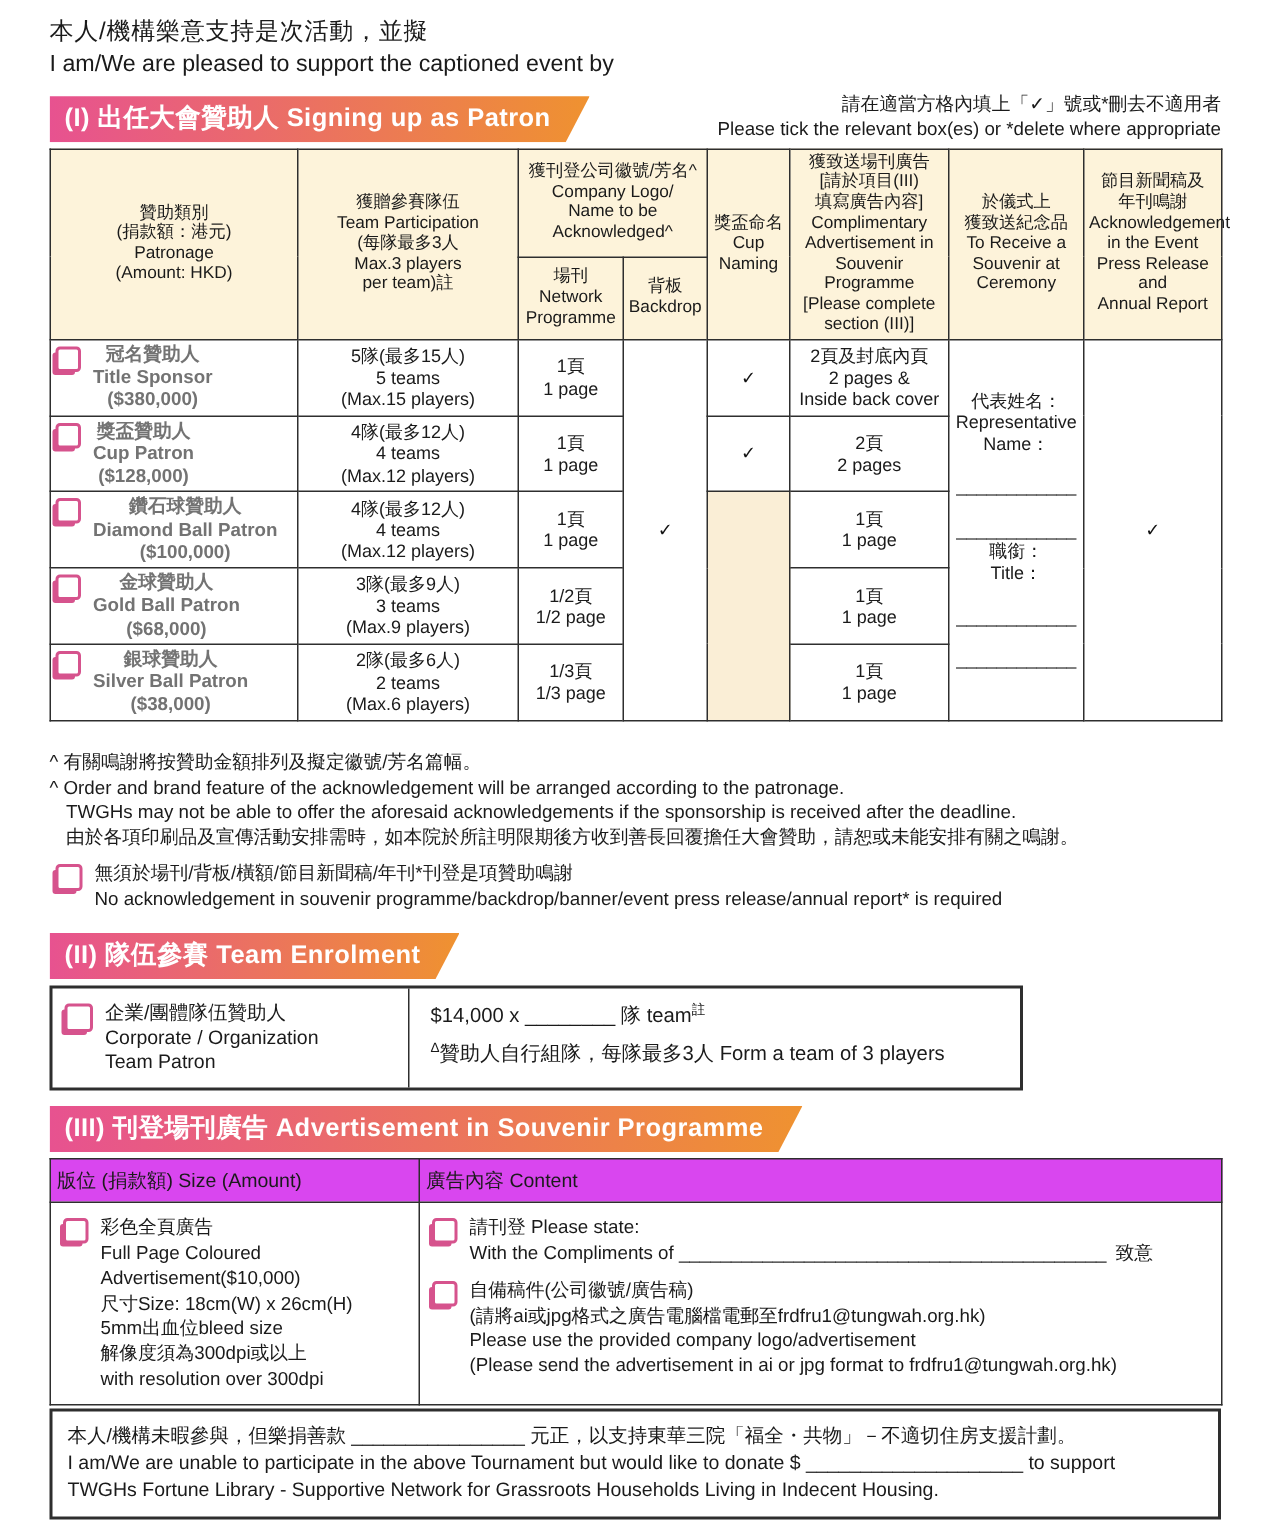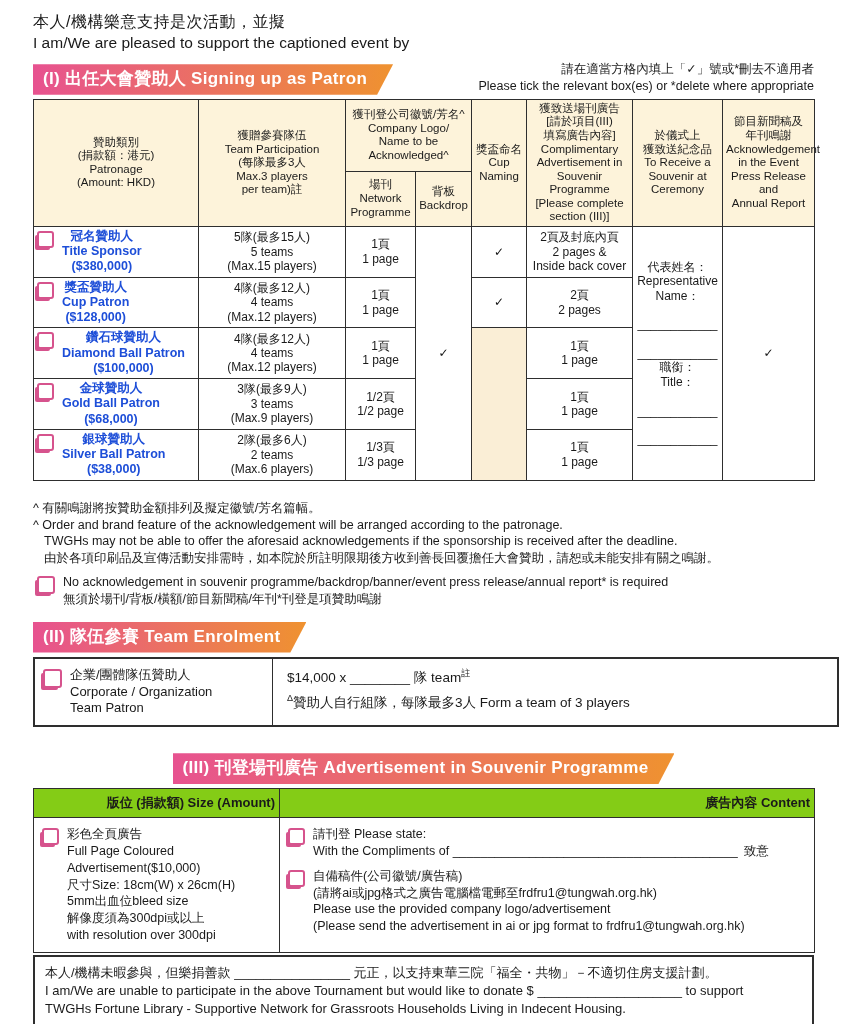--- a/index.html
+++ b/index.html
@@ -53,49 +53,49 @@
     vertical-align: middle;
     padding: 2px 3px;
   }
   table.patron th {
     background: #fdf3da; font-weight: normal;
     font-size: 11.5px; line-height: 1.18; text-align: center;
   }
   table.patron td { font-size: 12px; line-height: 1.2; text-align: center; }
   td.name-cell { text-align: left; padding-left: 5px; }
   .name-flex { display: flex; align-items: flex-start; }
-  .patron-name { color: #1d4ed8; font-weight: bold; font-size: 12.5px; line-height: 1.22; }
+  .patron-name { color: #737373; font-weight: bold; font-size: 12.5px; line-height: 1.22; }
   .check { font-size: 16px; font-weight: bold; color: #111; }
   td.shaded { background: #faeed6; }
   td.rep-cell { text-align: left; vertical-align: top; padding: 4px 6px; font-size: 12.5px; line-height: 1.35; margin-left: 48px; }
   tr.data-row { height: 50px; }
 
   
   .fnotes { margin-top: 19px; font-size: 12.5px; line-height: 1.35; }
   .fn-indent { padding-left: 11px; }
   .noack-line { display: flex; align-items: flex-start; margin-top: 7px; padding-left: 4px; }
   .noack-line .cb { width: 18px; height: 18px; }
   .noack-text { font-size: 12.5px; line-height: 1.35; }
 
   
   .boxed { border: 2px solid #2e2e2e; background: #fff; }
 
-  .sec2-box { display: flex; width: 806px; margin-top: 2px; }
+  .sec2-box { display: flex; width: 649px; margin-top: 2px; }
   .sec2-left { flex: 0 0 238px; border-right: 1px solid #2e2e2e; padding: 8px 6px 8px 8px; display: flex; }
   .sec2-left .label { font-size: 13px; line-height: 1.3; }
   .sec2-right { flex: 1; padding: 8px 10px 8px 14px; font-size: 13.5px; }
   .sec2-price { margin-bottom: 7px; }
   sup.small { font-size: 9px; }
 
   
   table.adtable { border-collapse: collapse; width: 781px; table-layout: fixed; margin-top: 2px; }
   table.adtable th, table.adtable td { border: 1px solid #2e2e2e; }
   table.adtable th {
-    background: #84cc16; font-weight: bold; font-size: 13px;
-    text-align: right; padding: 5px 4px;
+    background: #d946ef; font-weight: normal; font-size: 13px;
+    text-align: left; padding: 5px 4px;
   }
   table.adtable td { vertical-align: top; padding: 8px 8px; font-size: 12.5px; line-height: 1.35; }
   .opt { display: flex; align-items: flex-start; }
   .opt + .opt { margin-top: 8px; }
   .suffix-zh { margin-left: 6px; }
 
   
   .sec4-box { width: 781px; padding: 7px 10px 8px 10px; margin-top: 2px; }
   .sec4-para { font-size: 13px; line-height: 1.4; }
 </style>
@@ -282,42 +282,42 @@
 
   <div class="fnotes">
     <div>^ 有關鳴謝將按贊助金額排列及擬定徽號/芳名篇幅。</div>
     <div>^ Order and brand feature of the acknowledgement will be arranged according to the patronage.</div>
     <div class="fn-indent">TWGHs may not be able to offer the aforesaid acknowledgements if the sponsorship is received after the deadline.</div>
     <div class="fn-indent">由於各項印刷品及宣傳活動安排需時，如本院於所註明限期後方收到善長回覆擔任大會贊助，請恕或未能安排有關之鳴謝。</div>
   </div>
   <div class="noack-line">
     <span class="cb"></span>
     <div class="noack-text">
+      <div>無須於場刊/背板/橫額/節目新聞稿/年刊*刊登是項贊助鳴謝</div>
       <div>No acknowledgement in souvenir programme/backdrop/banner/event press release/annual report* is required</div>
-      <div>無須於場刊/背板/橫額/節目新聞稿/年刊*刊登是項贊助鳴謝</div>
     </div>
   </div>
 
   <div class="banner-row" style="margin-top:14px;">
     <div class="banner">(II) 隊伍參賽 Team Enrolment</div>
   </div>
   <div class="boxed sec2-box">
     <div class="sec2-left">
       <span class="cb" style="width:19px;height:19px;"></span>
       <span class="label prelines">企業/團體隊伍贊助人
 Corporate / Organization
 Team Patron</span>
     </div>
     <div class="sec2-right">
       <div class="sec2-price"><span>$14,000 x ________ 隊 team</span><sup class="small">註</sup></div>
       <div><sup class="small">Δ</sup><span>贊助人自行組隊，每隊最多3人 Form a team of 3 players</span></div>
     </div>
   </div>
 
-  <div class="banner-row" style="margin-top:26px;justify-content:center;">
+  <div class="banner-row" style="margin-top:10px;">
     <div class="banner">(III) 刊登場刊廣告 Advertisement in Souvenir Programme</div>
   </div>
   <table class="adtable">
     <colgroup>
         <col style="width:246px">
         <col style="width:535px">
       </colgroup>
     <thead>
       <tr>
         <th>版位 (捐款額) Size (Amount)</th>

